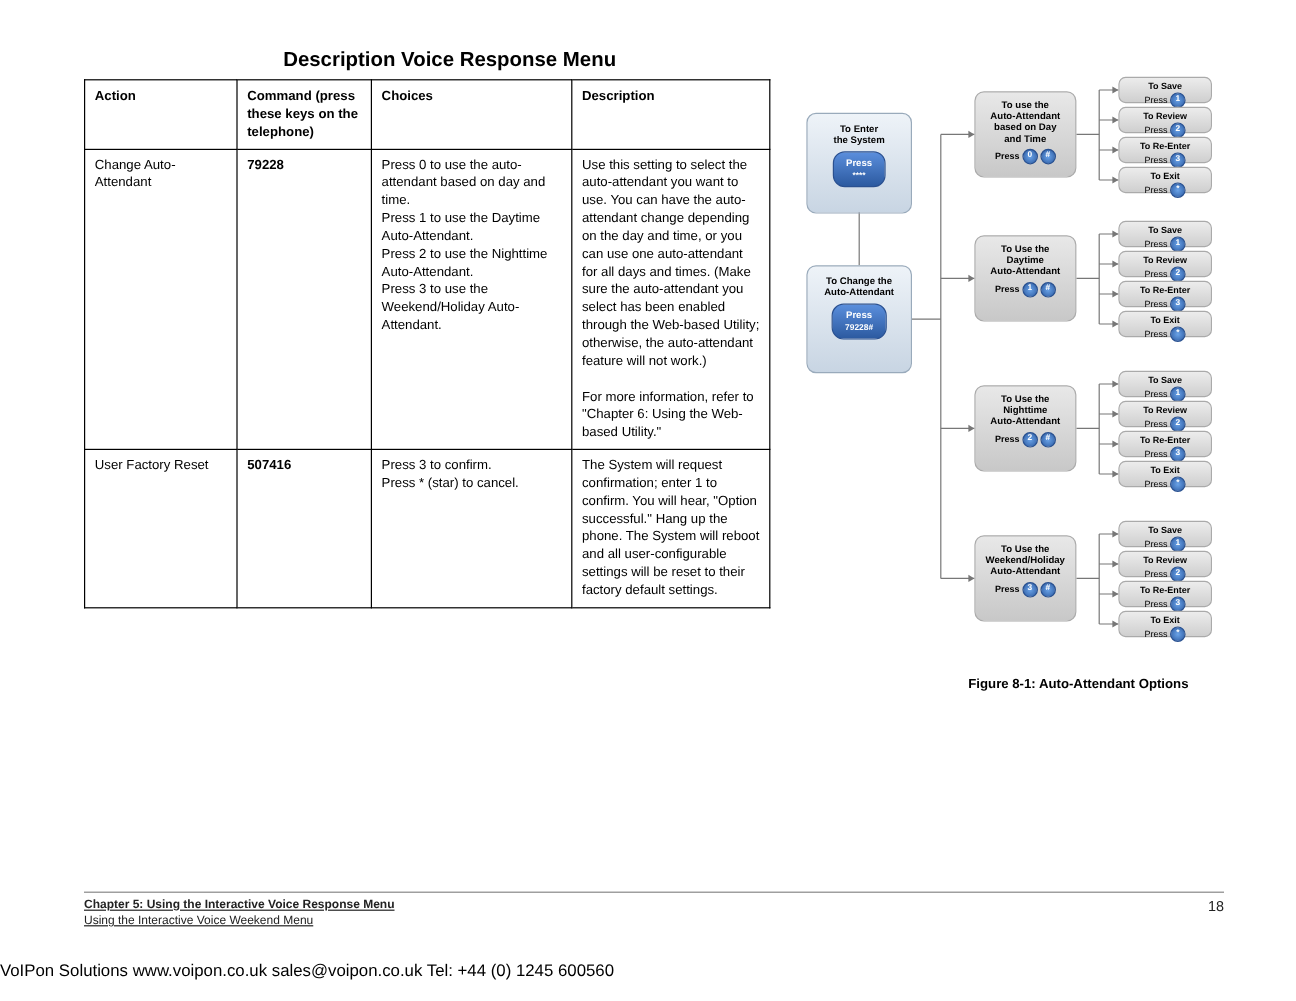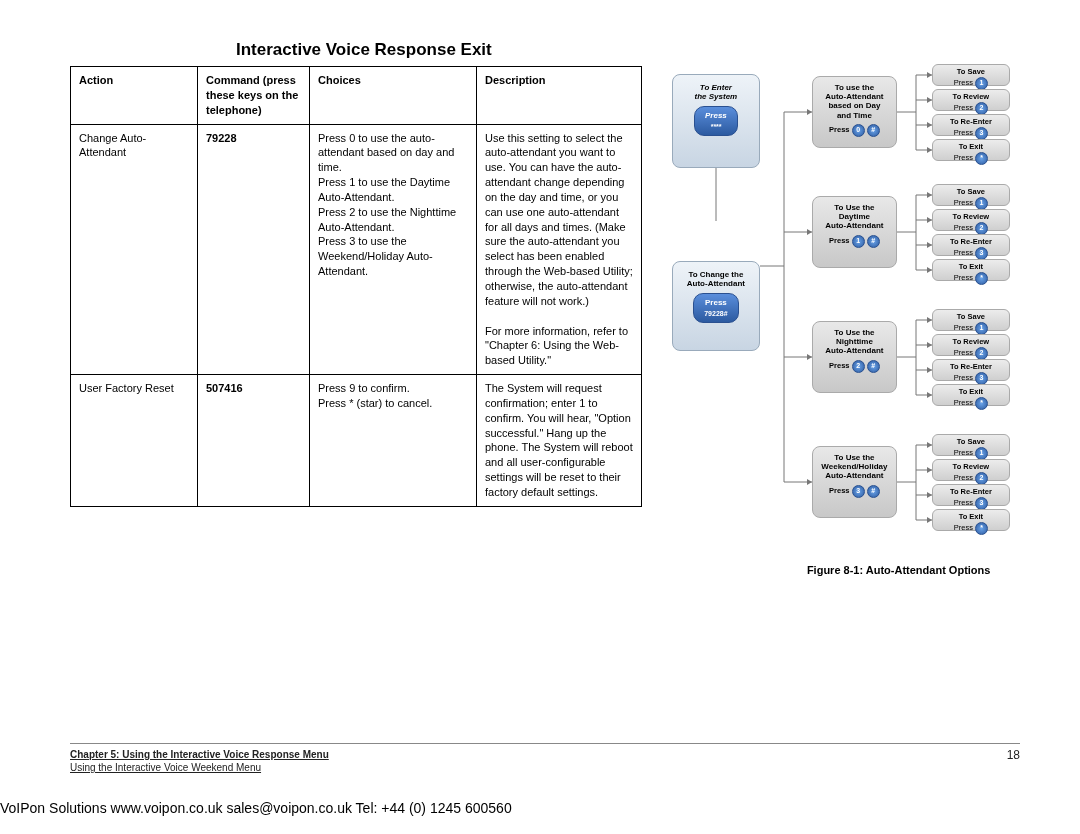--- a/index.html
+++ b/index.html
@@ -146,21 +146,21 @@
     width: 1077px;
     text-align: left;
     font-size: 14px;
     color: #000;
   }
 </style>
 </head>
 <body>
 
 <div class="page">
-  <div class="title">Interactive Voice Response Exit</div>
+  <div class="title">Description Voice Response Menu</div>
 
   <div class="content-row">
     <table class="ivr">
       <thead>
           <tr id="thead-row">
             <th style="width: 110px;">Action</th>
             <th style="width: 95px;">Command (press these keys on the telephone)</th>
             <th style="width: 150px;">Choices</th>
             <th>Description</th>
           </tr>
@@ -173,21 +173,21 @@
 Press 1 to use the Daytime Auto-Attendant.
 Press 2 to use the Nighttime Auto-Attendant.
 Press 3 to use the Weekend/Holiday Auto-Attendant.</td>
             <td style="white-space: pre-line;">Use this setting to select the auto-attendant you want to use. You can have the auto-attendant change depending on the day and time, or you can use one auto-attendant for all days and times. (Make sure the auto-attendant you select has been enabled through the Web-based Utility; otherwise, the auto-attendant feature will not work.)
 
 For more information, refer to "Chapter 6: Using the Web-based Utility."</td>
           </tr>
           <tr>
             <td style="white-space: pre-line;">User Factory Reset</td>
             <td style="white-space: pre-line; font-weight: bold;">507416</td>
-            <td style="white-space: pre-line;">Press 9 to confirm.
+            <td style="white-space: pre-line;">Press 3 to confirm.
 Press * (star) to cancel.</td>
             <td style="white-space: pre-line;">The System will request confirmation; enter 1 to confirm. You will hear, "Option successful." Hang up the phone. The System will reboot and all user-configurable settings will be reset to their factory default settings.</td>
           </tr>
         </tbody>
     </table>
 
     <div class="diagram">
       <svg class="lines">
           <polyline points="44 98 44 155" stroke="#777" fill="none" stroke-width="1"></polyline>
           <polyline points="88 200 112 200" stroke="#777" fill="none" stroke-width="1"></polyline>
@@ -236,23 +236,23 @@
           <polygon points="260,379 255,376 255,382" fill="#777"></polygon>
           <polyline points="244 404 260 404" stroke="#777" fill="none" stroke-width="1"></polyline>
           <polygon points="260,404 255,401 255,407" fill="#777"></polygon>
           <polyline points="244 429 260 429" stroke="#777" fill="none" stroke-width="1"></polyline>
           <polygon points="260,429 255,426 255,432" fill="#777"></polygon>
           <polyline points="244 454 260 454" stroke="#777" fill="none" stroke-width="1"></polyline>
           <polygon points="260,454 255,451 255,457" fill="#777"></polygon>
         </svg>
 
       <div class="fig-caption" style="left:135px; top:498px;">Figure 8-1: Auto-Attendant Options</div>
-    <div class="node node-blue" style="left: 0px; top: 8px; width: 88px; height: 94px; font-style: italic;"><div style="font-weight:bold;white-space:pre-line">To Enter
+    <div class="node node-blue" style="left: 0px; top: 28px; width: 88px; height: 84px;"><div style="font-weight:bold;white-space:pre-line">To Enter
 the System</div><div class="blue-btn">Press<div class="press-dots">****</div></div></div>
-        <div class="node node-blue" style="left: 0px; top: 155px; width: 88px; height: 90px; margin-top: 40px;"><div style="font-weight:bold;white-space:pre-line">To Change the
+        <div class="node node-blue" style="left: 0px; top: 155px; width: 88px; height: 90px;"><div style="font-weight:bold;white-space:pre-line">To Change the
 Auto-Attendant</div><div class="blue-btn">Press<div class="press-dots">79228#</div></div></div>
         <div class="node node-gray" style="left: 140px; top: 10px; width: 85px; height: 72px;">
           <div style="font-weight:bold;white-space:pre-line">To use the
 Auto-Attendant
 based on Day
 and Time</div>
           <div class="press-line"><b>Press</b> <span class="num-circle">0</span> <span class="num-circle">#</span></div>
         </div>
         <div class="node node-leaf" style="left: 260px; top: -2px; width: 78px; height: 22px;">
           <div style="font-weight:bold">To Save</div>

